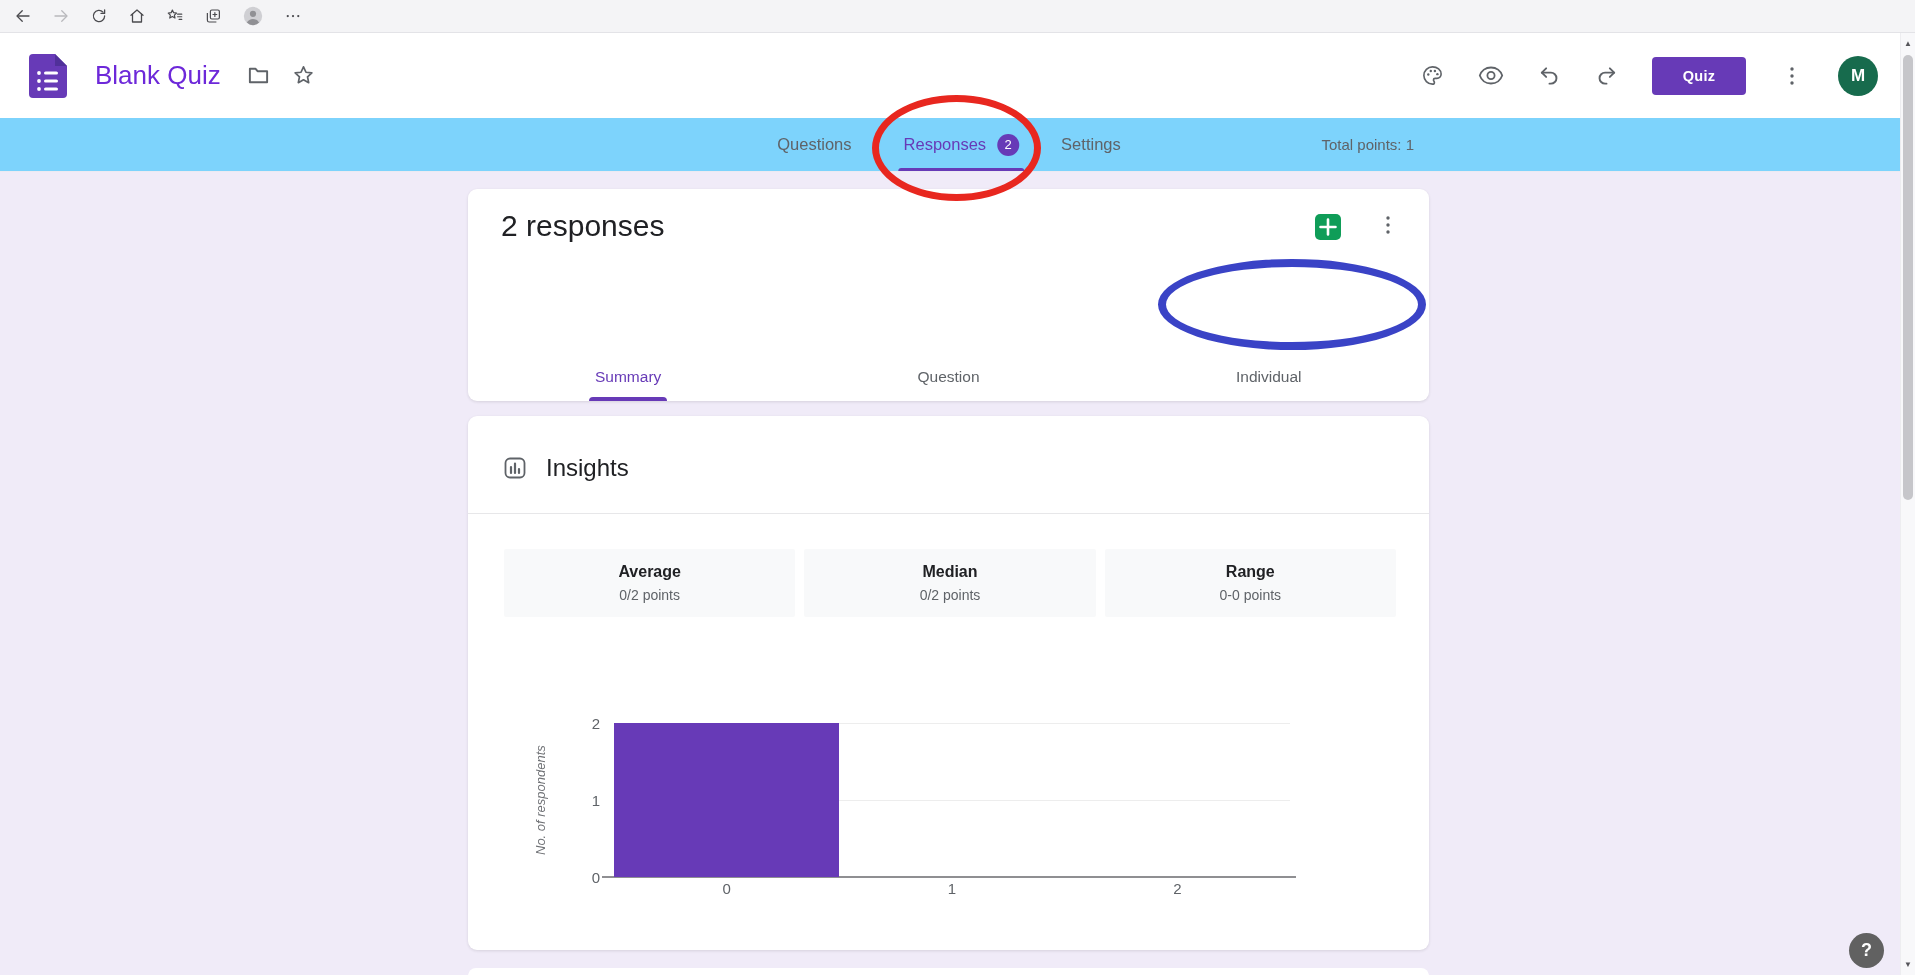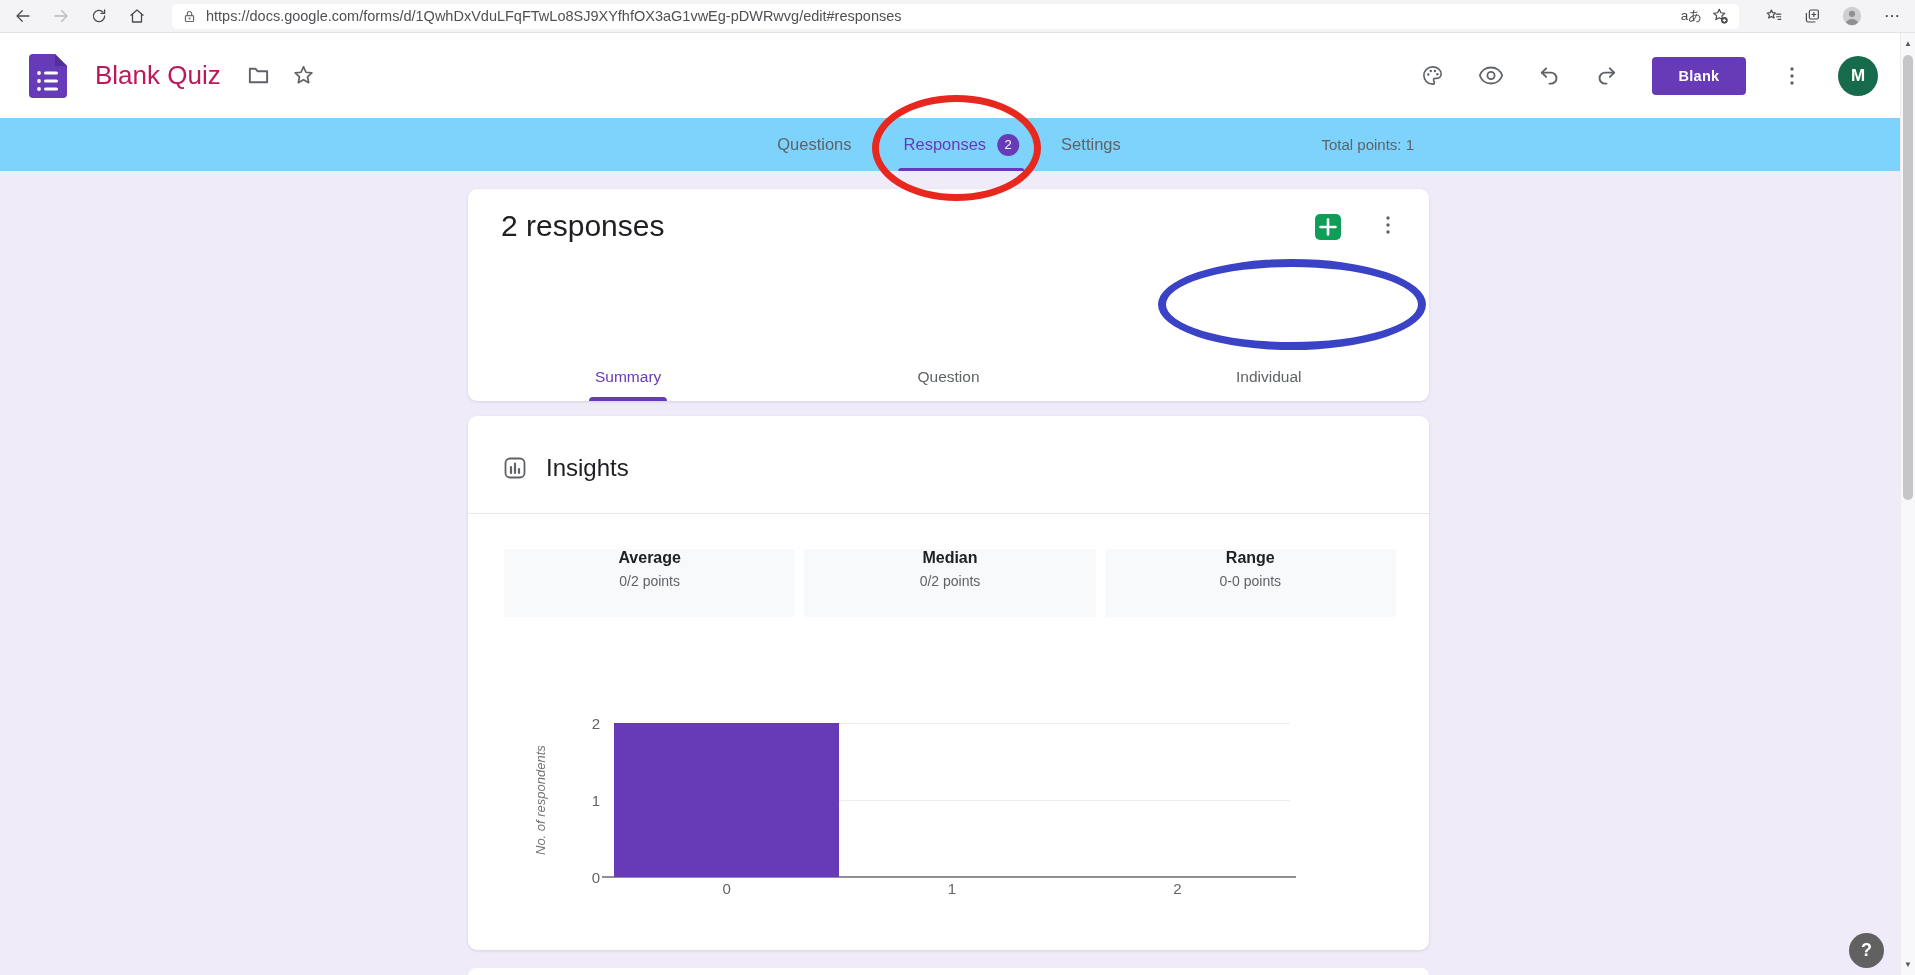--- a/index.html
+++ b/index.html
@@ -25,21 +25,21 @@
   .url-text { flex:1; font-size:14.5px; color:#4f5054; white-space:nowrap; overflow:hidden; }
   .translate-label { font-size:13.5px; color:#4a4a4e; cursor:pointer; }
   .toolbar-right { display:flex; align-items:center; gap:20px; }
 
   
   .gf-header {
     position:absolute; top:33px; left:0; right:15px; height:85px; background:#fff;
     display:flex; align-items:center; padding:0 22px 0 29px;
   }
   .gf-logo { width:38px; height:44px; cursor:pointer; }
-  .gf-title { margin-left:28px; font-size:26px; color:#be185d; cursor:text; }
+  .gf-title { margin-left:28px; font-size:26px; color:#6d28d9; cursor:text; }
   .h-ic { width:23px; height:23px; color:#5f6368; cursor:pointer; }
   .gf-title-icons { display:flex; align-items:center; gap:22px; margin-left:26px; }
   .gf-right { margin-left:auto; display:flex; align-items:center; gap:34px; }
   .send-btn {
     width:94px; height:38px; border:none; border-radius:4px; background:#673ab7;
     color:#fff; font-family:"Liberation Sans",sans-serif; font-size:14.5px; font-weight:bold;
     letter-spacing:.3px; cursor:pointer;
   }
   .avatar {
     width:40px; height:40px; border-radius:50%; background:#176b4d; color:#fff;
@@ -106,21 +106,21 @@
     width:78px; height:4px; background:#673ab7; border-radius:4px 4px 0 0;
   }
 
   #insights-card { left:468px; top:416px; width:961px; height:534px; }
   .insights-head { position:absolute; top:38px; left:36px; display:flex; align-items:center; gap:20px; }
   .insights-title { font-size:24px; color:#202124; }
   .in-divider { position:absolute; top:97px; left:0; right:0; border-top:1px solid #e7e7e9; }
   .stats { position:absolute; top:133px; left:36px; right:33px; height:68px; display:flex; gap:9px; }
   .stat {
     flex:1; background:#f8f9fa; border-radius:2px;
-    display:flex; flex-direction:column; align-items:center; gap:6px;
+    display:flex; flex-direction:column; align-items:center; justify-content:center; gap:6px;
   }
   .stat-label { font-size:16px; font-weight:bold; color:#202124; }
   .stat-value { font-size:14px; color:#5f6368; }
 
   
   .chart-title {
     position:absolute; top:236px; left:0; right:0; text-align:center;
     font-size:16.5px; font-weight:bold; color:#202124;
   }
   .plot { position:absolute; left:146px; top:307px; width:676px; height:154px; }
@@ -184,34 +184,20 @@
       </svg>
     <svg class="b-ic" viewBox="0 0 24 24" fill="none" stroke="currentColor" stroke-width="1.7" stroke-linecap="round" stroke-linejoin="round">
         <path d="M19.5 12a7.5 7.5 0 1 1-2.1-5.2"></path>
         <path d="M19.5 3.8v4.8h-4.8"></path>
       </svg>
     <svg class="b-ic" viewBox="0 0 24 24" fill="none" stroke="currentColor" stroke-width="1.7" stroke-linecap="round" stroke-linejoin="round">
         <path d="M4 11l8-7 8 7"></path>
         <path d="M6 9.4V20h12V9.4"></path>
       </svg>
 
-    <div class="urlbar">
-      <svg class="b-ic" style="width:15px;height:15px;color:#6a6a6e" viewBox="0 0 24 24" fill="none" stroke="currentColor" stroke-width="1.9">
-          <rect x="5.5" y="10.5" width="13" height="9.5" rx="1.5"></rect>
-          <path d="M8.5 10.5V7.5a3.5 3.5 0 0 1 7 0v3"></path>
-          <circle cx="12" cy="15.2" r="0.8" fill="currentColor"></circle>
-        </svg>
-      <span class="url-text">https://docs.google.com/forms/d/1QwhDxVduLFqFTwLo8SJ9XYfhfOX3aG1vwEg-pDWRwvg/edit#responses</span>
-      <span class="translate-label">aあ</span>
-      <svg class="b-ic" viewBox="0 0 24 24" fill="none" stroke="currentColor" stroke-width="1.6" stroke-linejoin="round">
-          <path d="M11 3l2.2 4.7 5.1.6-3.8 3.5 1 5-4.5-2.5-4.5 2.5 1-5L3.7 8.3l5.1-.6z"></path>
-          <circle cx="17.8" cy="17.8" r="4.4" fill="currentColor" stroke="none"></circle>
-          <path d="M17.8 15.6v4.4M15.6 17.8h4.4" stroke="#ffffff" stroke-width="1.4"></path>
-        </svg>
-    </div>
 
     <div class="toolbar-right">
       <svg class="b-ic" viewBox="0 0 24 24" fill="none" stroke="currentColor" stroke-width="1.6" stroke-linejoin="round">
           <path d="M8.5 4l1.7 3.6 3.9.5-2.9 2.7.8 3.9-3.5-2-3.5 2 .8-3.9L3 8.1l3.9-.5z"></path>
           <path d="M15.5 9.5H21M15.5 13h5.5M17.5 16.5H21" stroke-linecap="round"></path>
         </svg>
       <svg class="b-ic" viewBox="0 0 24 24" fill="none" stroke="currentColor" stroke-width="1.6" stroke-linejoin="round">
           <rect x="8.5" y="4" width="12" height="12" rx="2"></rect>
           <path d="M14.5 7.5v5M12 10h5" stroke-linecap="round"></path>
           <path d="M4.5 8v9.5A2.5 2.5 0 0 0 7 20h9.5"></path>
@@ -262,21 +248,21 @@
           <circle cx="13" cy="10" r="3.6"></circle>
         </svg>
       <svg class="h-ic" viewBox="0 0 24 24" fill="none" stroke="currentColor" stroke-width="2" stroke-linecap="round" stroke-linejoin="round">
           <path d="M8.5 4.5L4 9l4.5 4.5"></path>
           <path d="M4 9h9.5a5.75 5.75 0 0 1 0 11.5H12"></path>
         </svg>
       <svg class="h-ic" viewBox="0 0 24 24" fill="none" stroke="currentColor" stroke-width="2" stroke-linecap="round" stroke-linejoin="round" style="transform:scaleX(-1)">
           <path d="M8.5 4.5L4 9l4.5 4.5"></path>
           <path d="M4 9h9.5a5.75 5.75 0 0 1 0 11.5H12"></path>
         </svg>
-      <button class="send-btn">Blank</button>
+      <button class="send-btn">Quiz</button>
       <svg class="dots-v" viewBox="0 0 24 24" fill="#5f6368">
           <circle cx="12" cy="5" r="1.7"></circle>
           <circle cx="12" cy="12" r="1.7"></circle>
           <circle cx="12" cy="19" r="1.7"></circle>
         </svg>
       <div class="avatar">M</div>
     </div>
   </div>
 
   <div class="tabbar">

